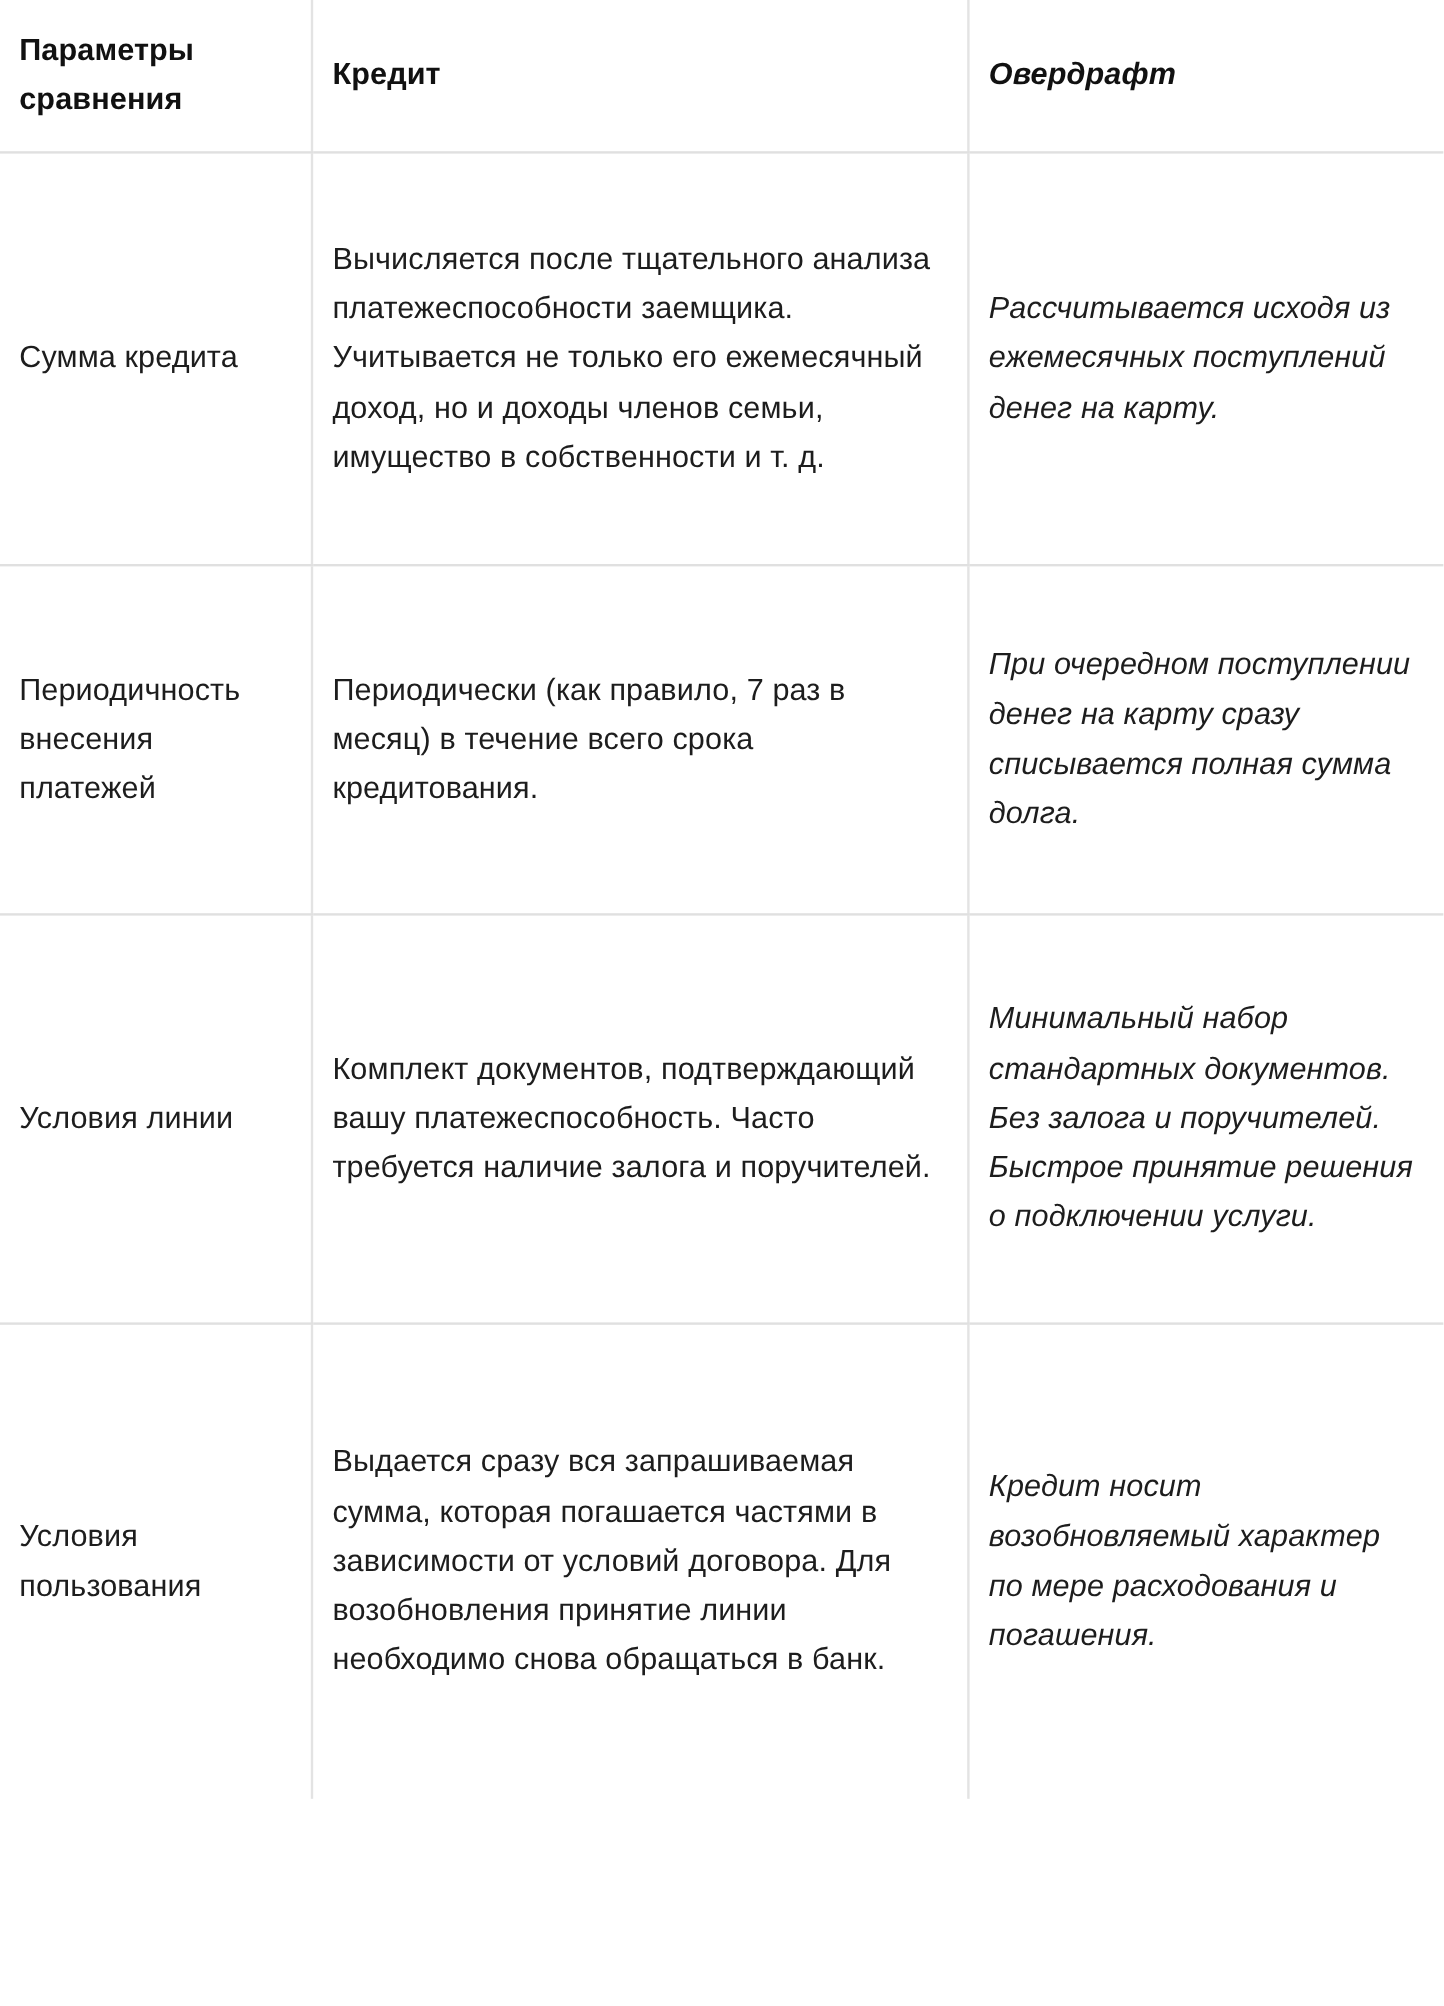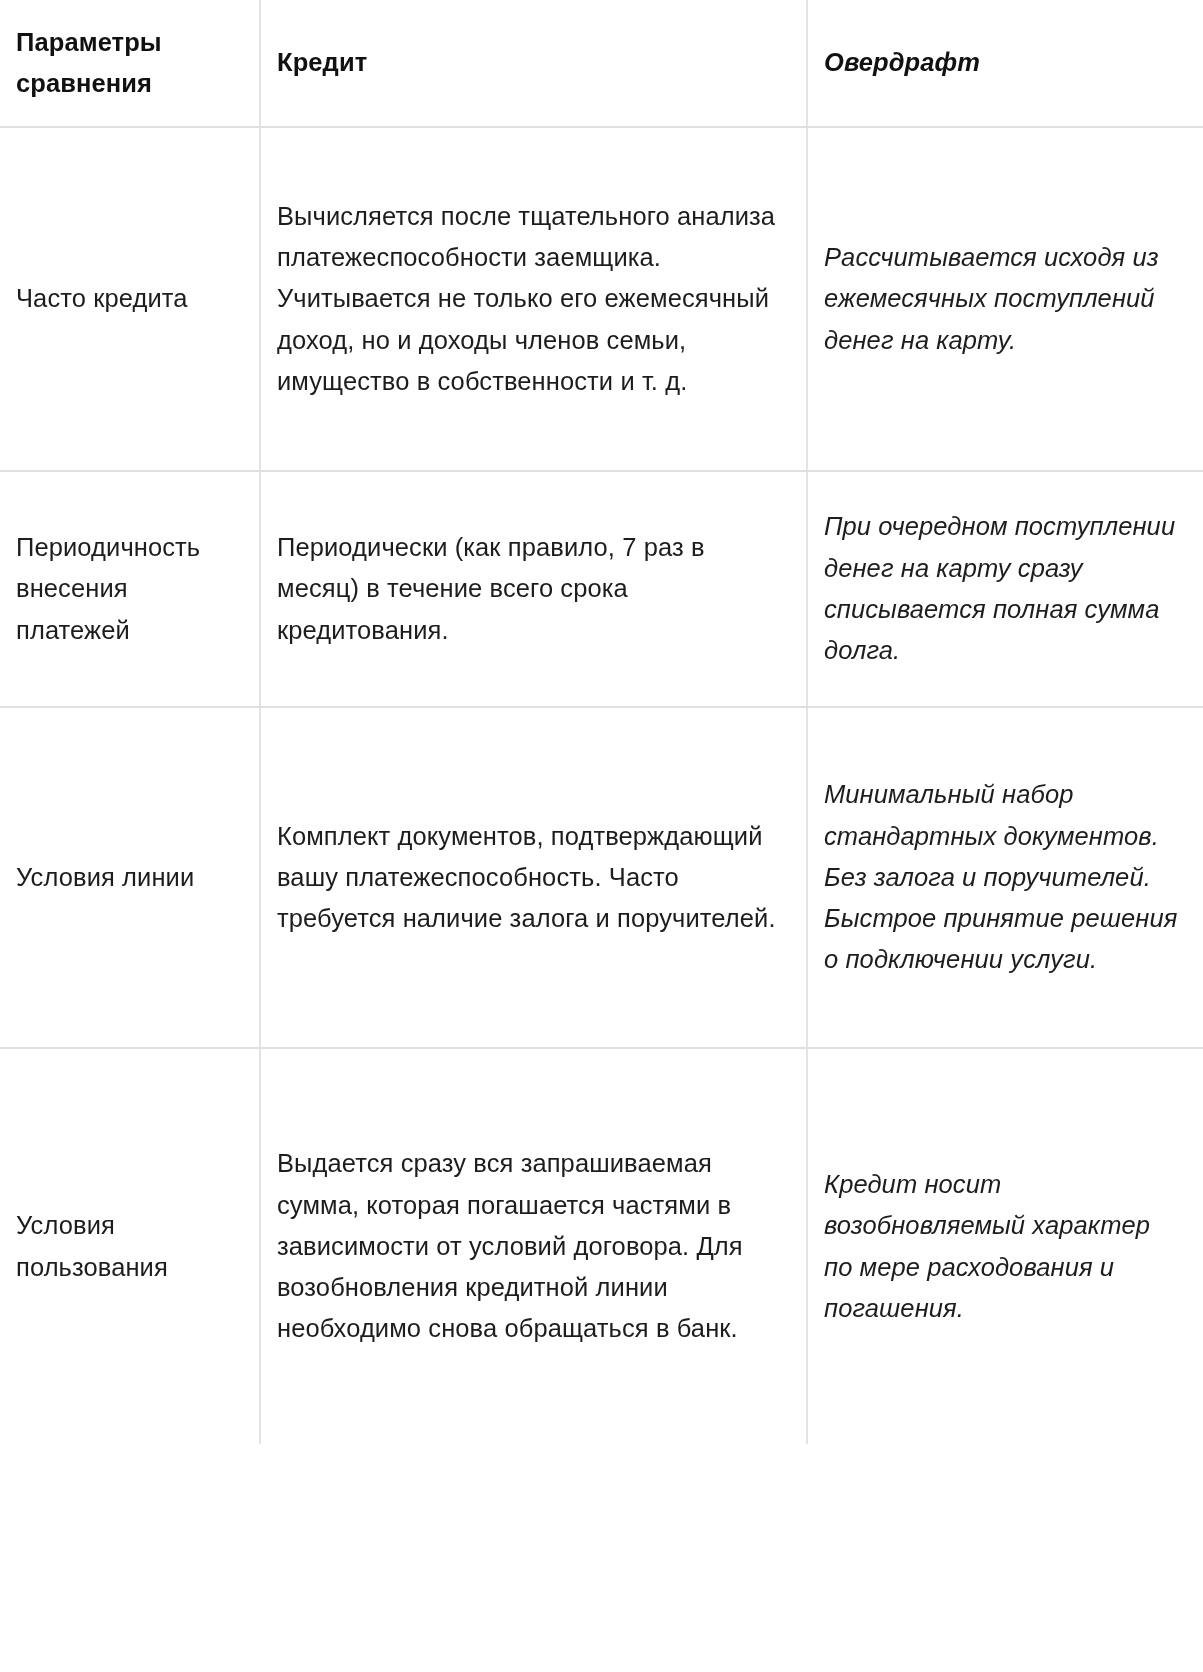--- a/index.html
+++ b/index.html
@@ -48,21 +48,21 @@
     font-weight: 700;
     font-size: 25.5px;
     line-height: 1.62;
     color: #111111;
     vertical-align: middle;
   }
   thead tr { height: 127px; }
 
   .row-term      { height: 177px; }
   .row-amount    { height: 344px; }
-  .row-frequency { height: 236px; }
+  .row-frequency { height: 291px; }
   .row-issue     { height: 341px; }
   .row-usage     { height: 396px; }
 
   .cell-param { padding-left: 14px; padding-right: 12px; }
   .cell-credit { padding-left: 18px; padding-right: 26px; }
   .cell-overdraft { padding-left: 18px; padding-right: 26px; font-style: italic; }
 </style>
 </head>
 <body>
 
@@ -74,33 +74,33 @@
   </colgroup>
   <thead>
     <tr>
       <th class="cell-param">Параметры сравнения</th>
       <th class="cell-credit">Кредит</th>
       <th class="cell-overdraft">Овердрафт</th>
     </tr>
   </thead>
   <tbody>
     <tr class="row-amount">
-      <td class="cell-param">Часто кредита</td>
+      <td class="cell-param">Сумма кредита</td>
       <td class="cell-credit">Вычисляется после тщательного анализа платежеспособности заемщика. Учитывается не только его ежемесячный доход, но и доходы членов семьи, имущество в собственности и т. д.</td>
       <td class="cell-overdraft">Рассчитывается исходя из ежемесячных поступлений денег на карту.</td>
     </tr>
     <tr class="row-frequency">
       <td class="cell-param">Периодичность внесения платежей</td>
       <td class="cell-credit">Периодически (как правило, 7 раз в месяц) в течение всего срока кредитования.</td>
       <td class="cell-overdraft">При очередном поступлении денег на карту сразу списывается полная сумма долга.</td>
     </tr>
     <tr class="row-issue">
       <td class="cell-param">Условия линии</td>
       <td class="cell-credit">Комплект документов, подтверждающий вашу платежеспособность. Часто требуется наличие залога и поручителей.</td>
       <td class="cell-overdraft">Минимальный набор стандартных документов. Без залога и поручителей. Быстрое принятие решения о подключении услуги.</td>
     </tr>
     <tr class="row-usage">
       <td class="cell-param">Условия пользования</td>
-      <td class="cell-credit">Выдается сразу вся запрашиваемая сумма, которая погашается частями в зависимости от условий договора. Для возобновления кредитной линии необходимо снова обращаться в банк.</td>
+      <td class="cell-credit">Выдается сразу вся запрашиваемая сумма, которая погашается частями в зависимости от условий договора. Для возобновления принятие линии необходимо снова обращаться в банк.</td>
       <td class="cell-overdraft">Кредит носит возобновляемый характер по мере расходования и погашения.</td>
     </tr>
   </tbody>
 </table>
 
 </body></html>

